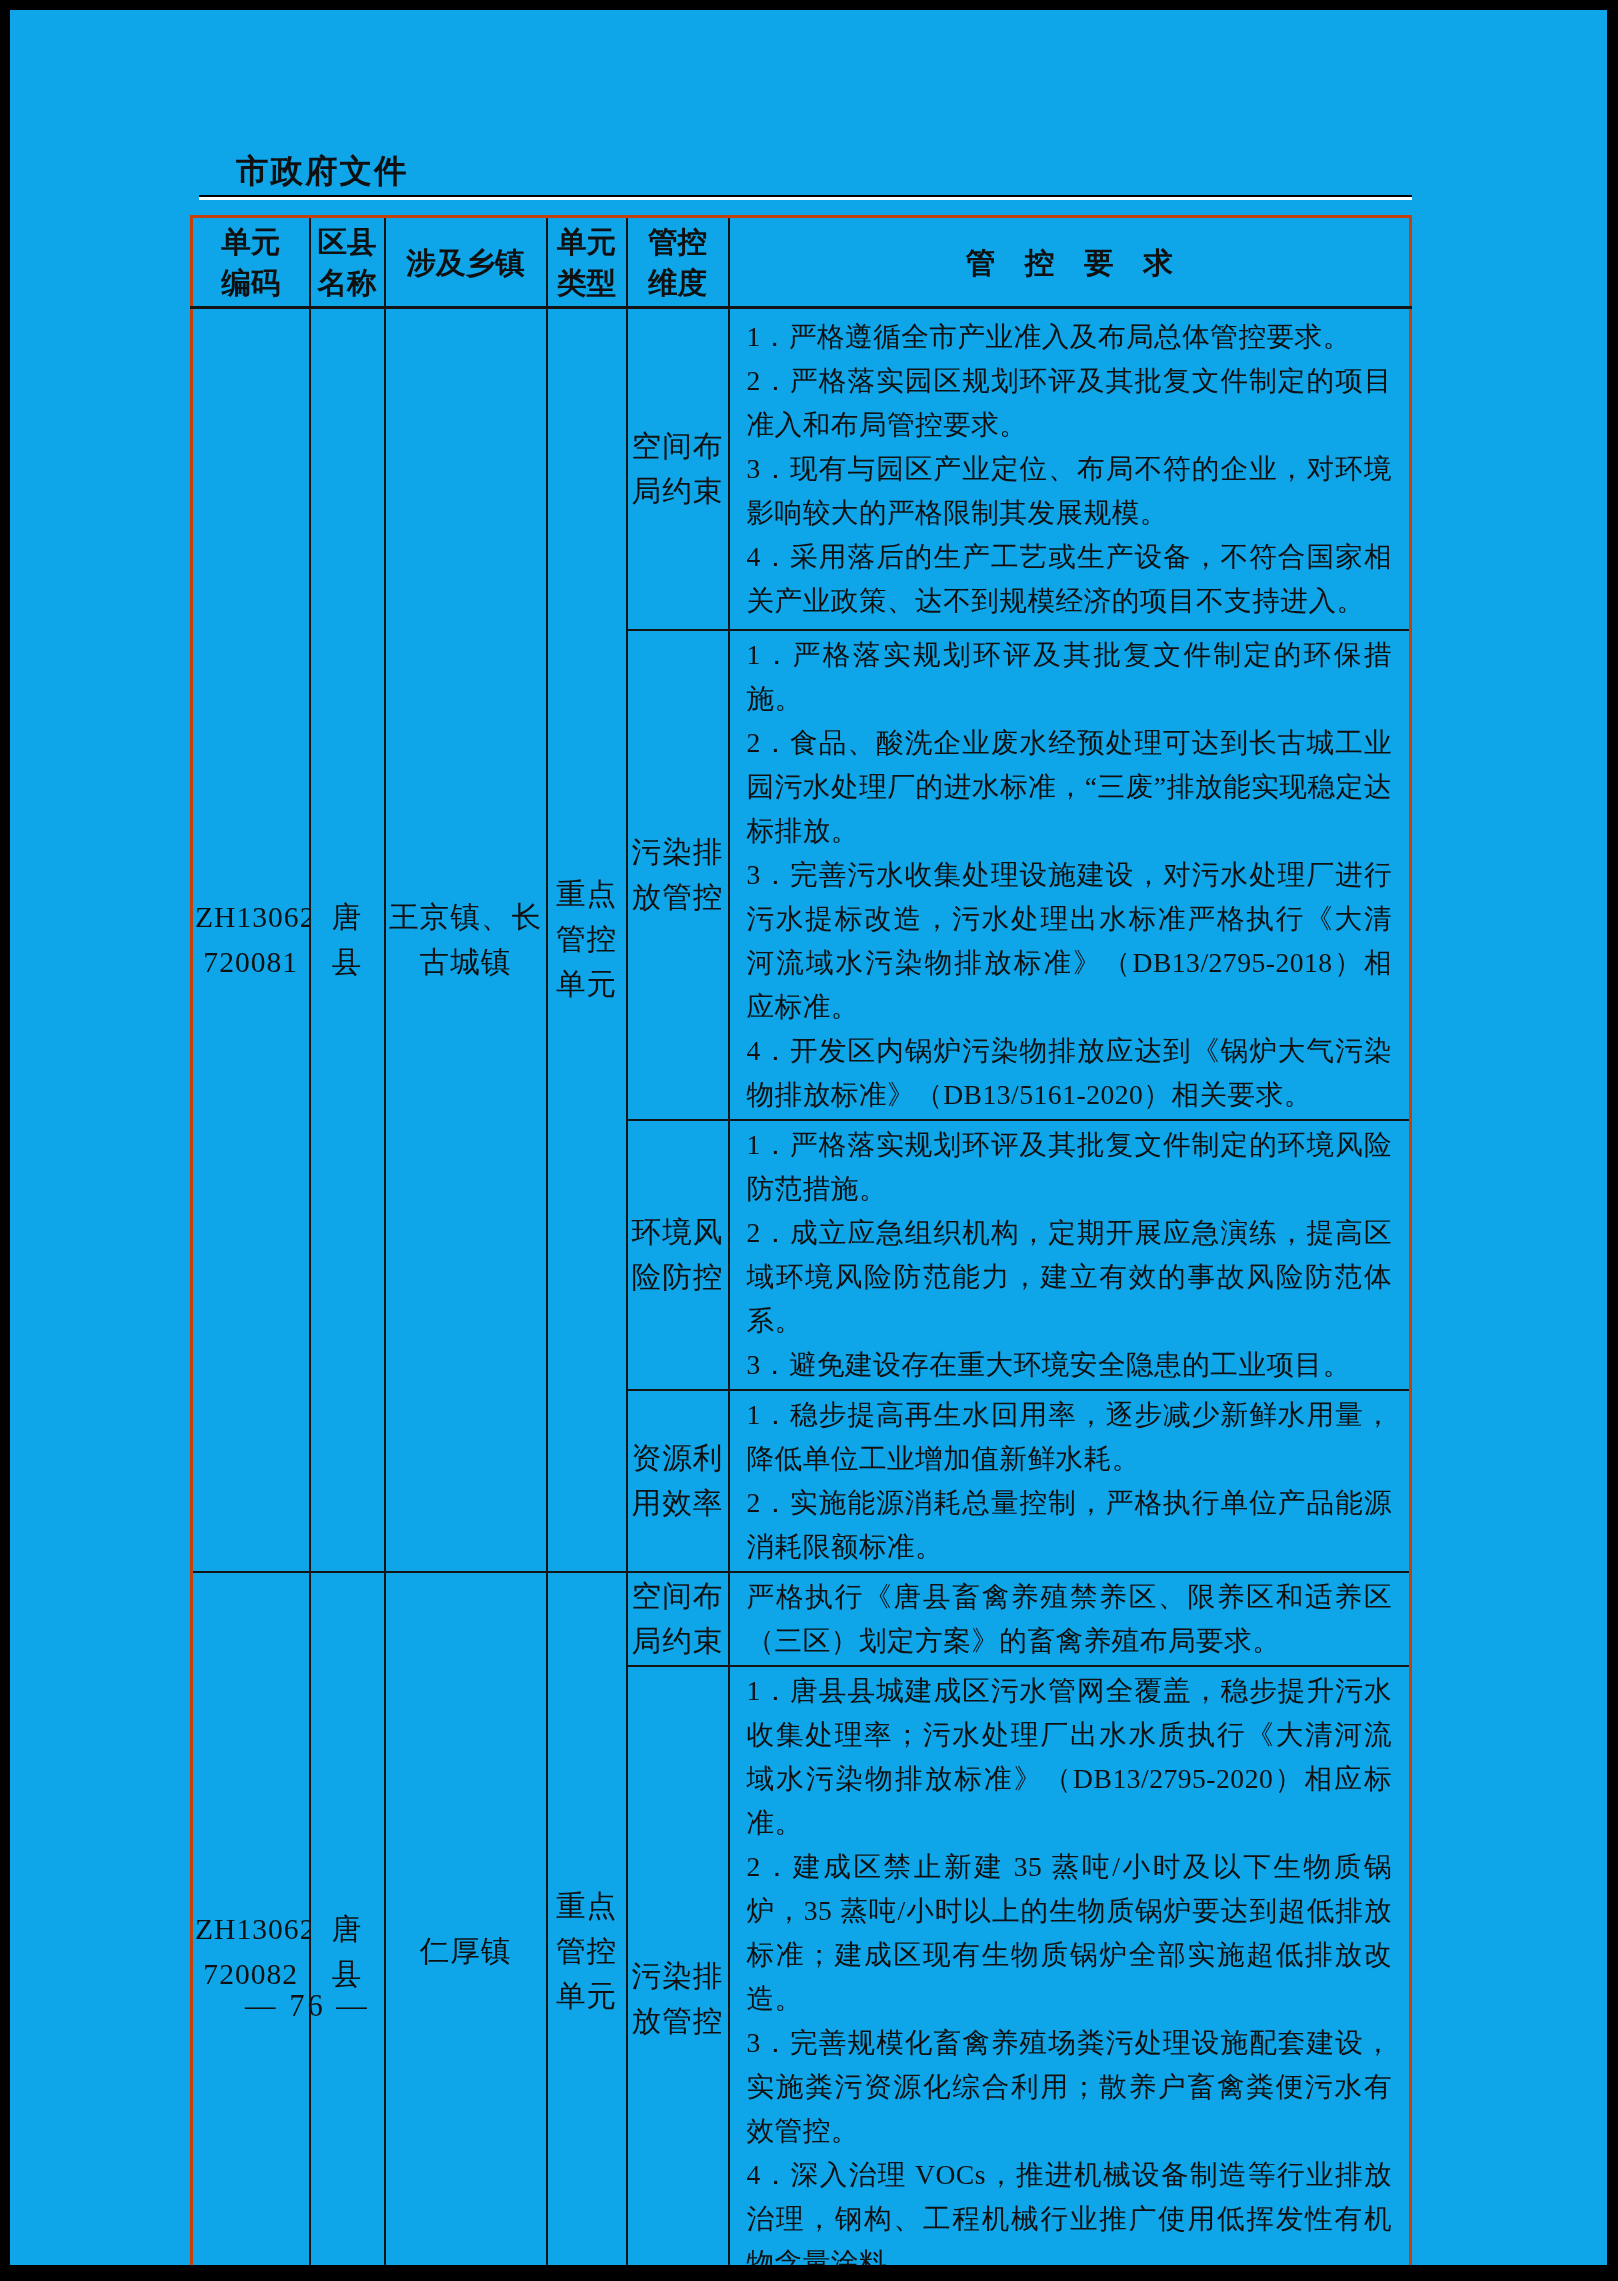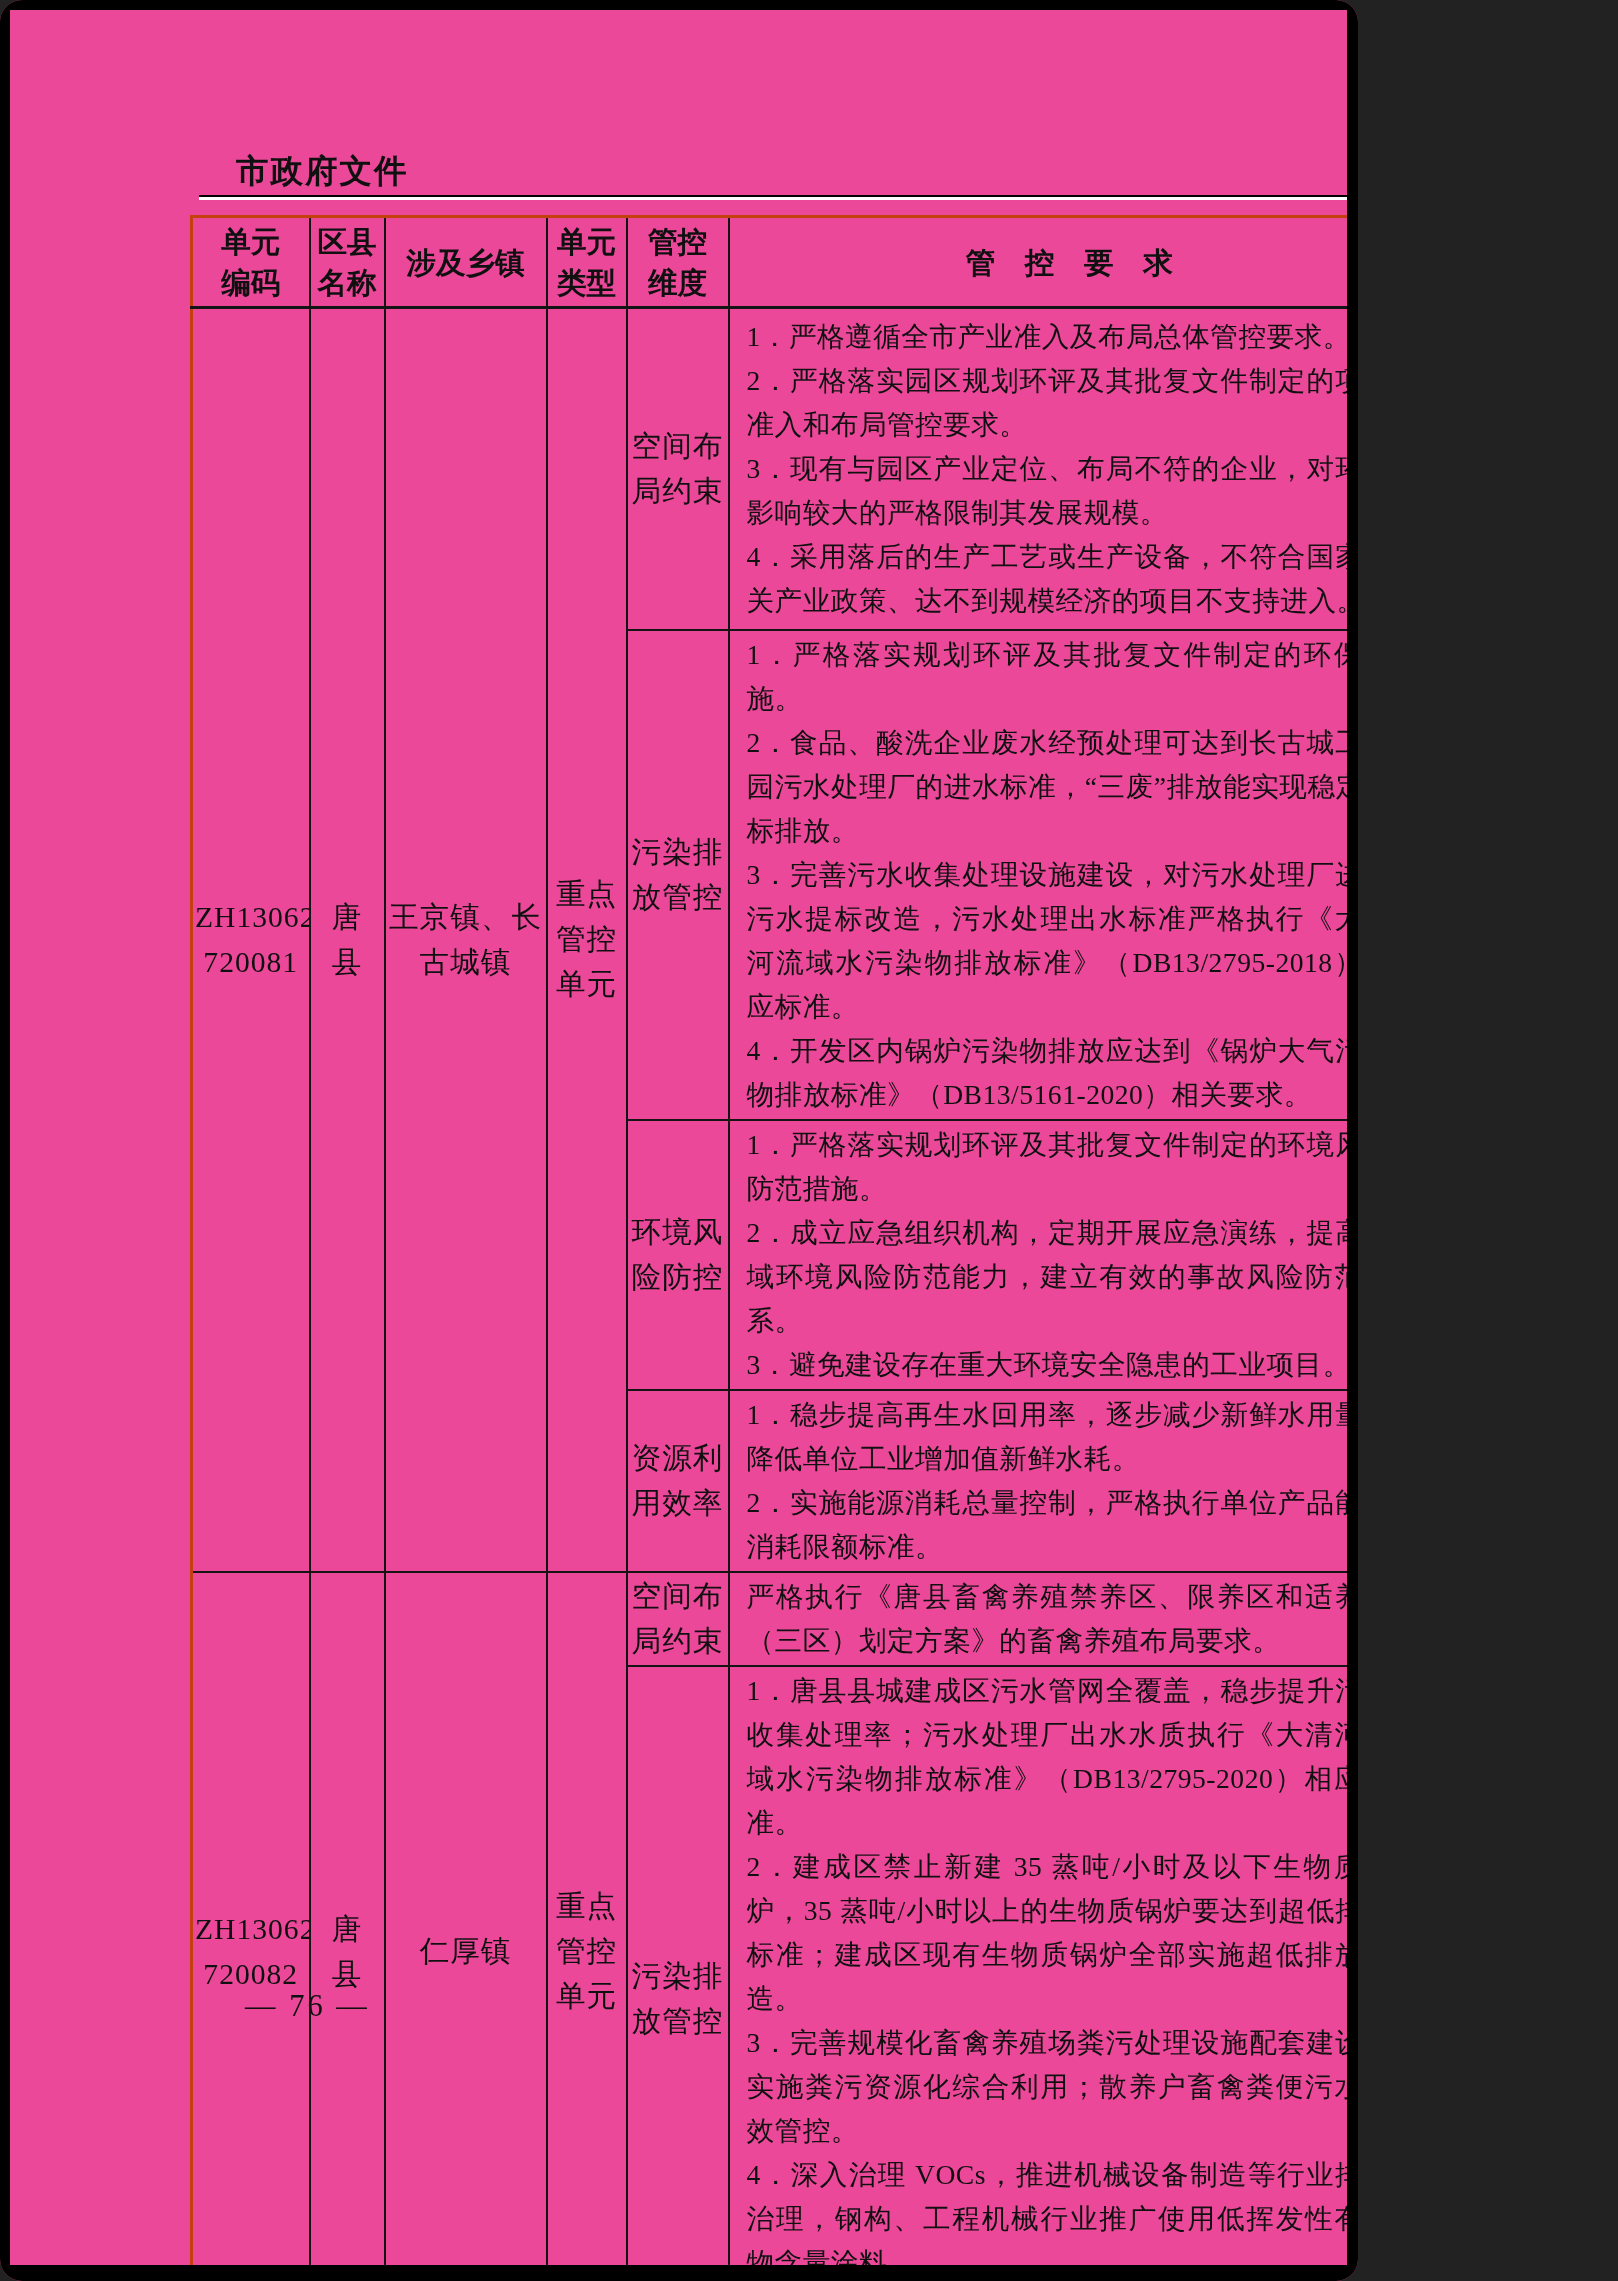--- a/index.html
+++ b/index.html
@@ -1,23 +1,22 @@
 <!DOCTYPE html>
 <html><head>
 <meta charset="utf-8">
 <style>
   html,body{margin:0;padding:0;background:#222;}
   .scan{
     position:relative;
-    width:1358px;height:2281px;
-    background:#ec4899;
+    width:1618px;height:2281px;
+    background:#0ea5e9;
     overflow:hidden;
     font-family:"Liberation Serif","DejaVu Serif",serif;
     color:#101010;
-    border-radius:22px;
   }
   .frame{
     position:absolute;inset:0;
     border:solid #000;
     border-width:10.8px 11.8px 16.7px 10.8px;
     pointer-events:none;
   }
   .hdr-left{
     position:absolute;left:236px;top:150px;
     font-family:"Liberation Sans","DejaVu Sans",sans-serif;

